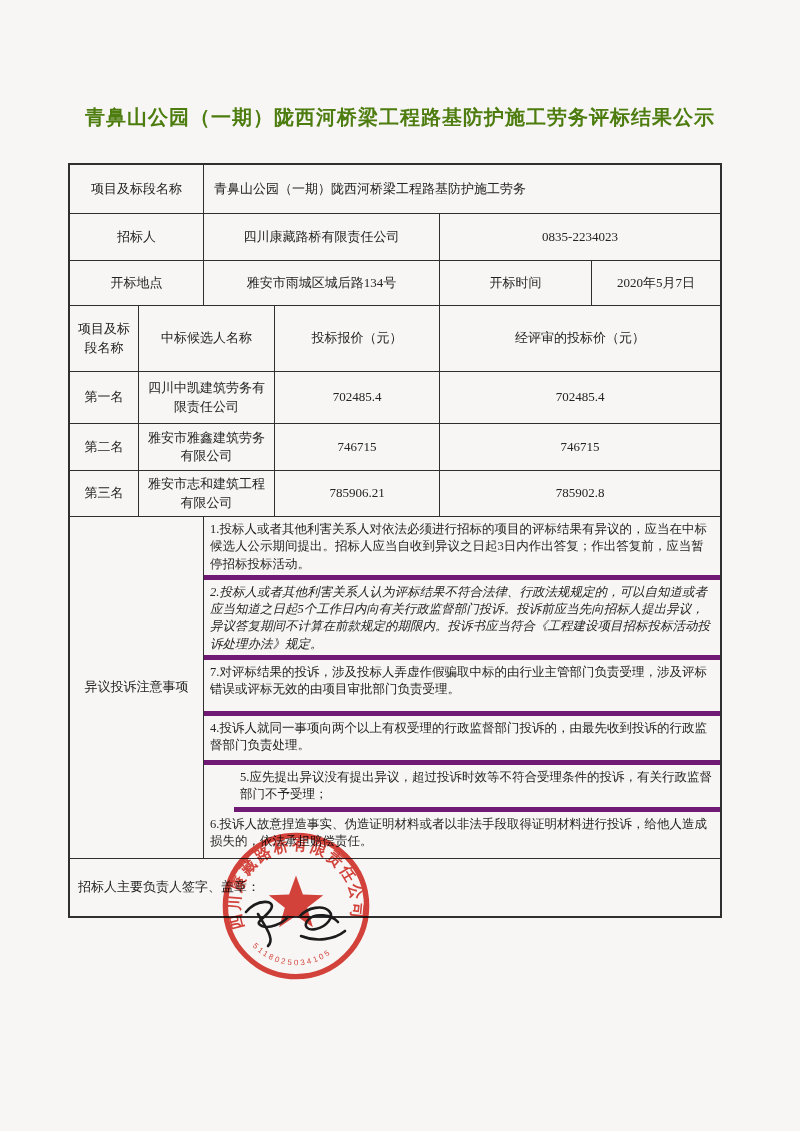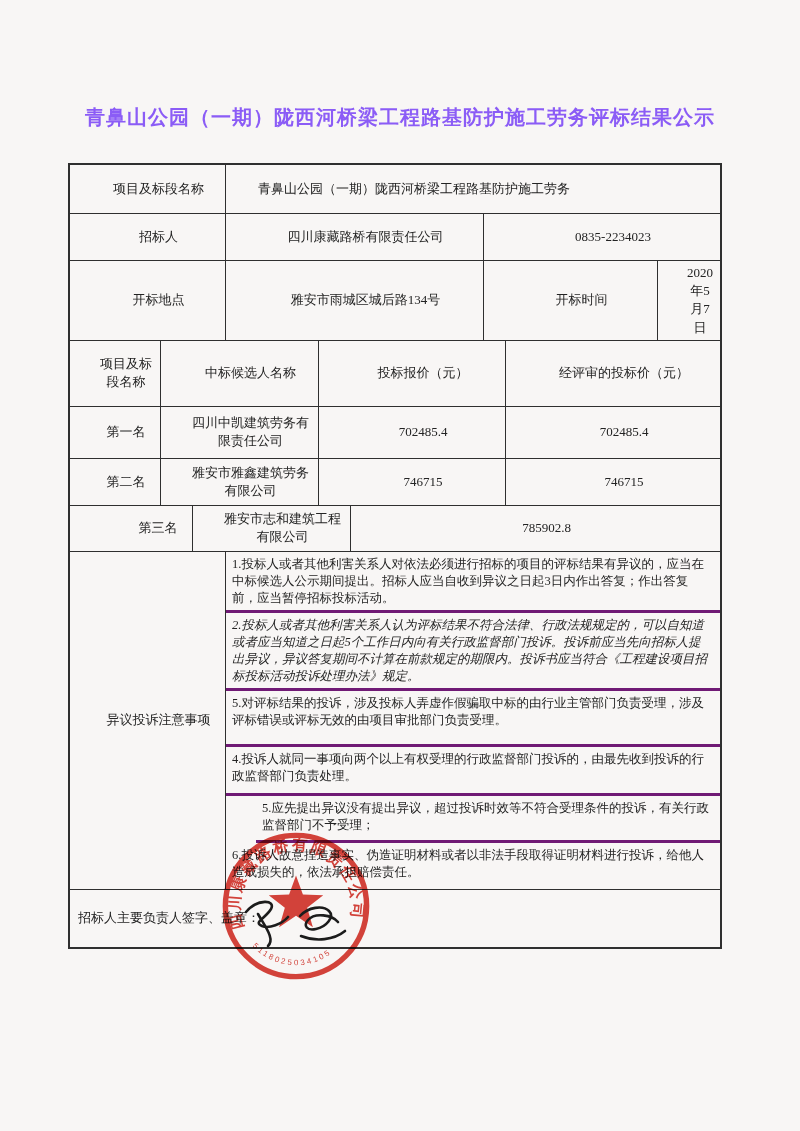--- a/index.html
+++ b/index.html
@@ -9,62 +9,61 @@
     font-family:"Liberation Serif","DejaVu Serif",serif;
     color:#232323;
   }
   .page{
     position:relative;width:800px;height:1131px;
     background:#f8f6f5;overflow:hidden;
   }
   .title{
     position:absolute;left:0;top:104px;width:800px;
     text-align:center;font-size:20px;font-weight:bold;
-    letter-spacing:1px;color:#8b5cf6;
+    letter-spacing:1px;color:#4d7c0f;
     font-family:"Liberation Sans","DejaVu Sans",sans-serif;
   }
   .tbl{
     position:absolute;left:68px;top:163px;width:654px;
     border:2px solid #2f2f2f;box-sizing:border-box;
     background:transparent;
   }
   .row{display:flex;width:100%;box-sizing:border-box;border-bottom:1px solid #2f2f2f;}
   .row.last{border-bottom:none;}
   .cell{
     box-sizing:border-box;border-right:1px solid #2f2f2f;
     display:flex;align-items:center;justify-content:center;
     text-align:center;font-size:13px;line-height:1.4;
     padding:3px 6px;
-    margin-left:22px;
   }
   .cell.lastc{border-right:none;}
   .cell.left{justify-content:flex-start;text-align:center;padding-left:10px;}
   
   .w-label{width:134px;flex:none;}
   .w-val{width:236px;flex:none;}
   .w-label2{width:152px;flex:none;}
   .w-rest{flex:1;}
   
   .w-rank{width:69px;flex:none;}
   .w-name{width:136px;flex:none;}
   .w-bid{width:165px;flex:none;}
   
   .h-r1{min-height:49px;}
   .h-r2{min-height:47px;}
   .h-r3{min-height:45px;}
   .h-r4{min-height:45px;}
   .h-r5{min-height:66px;}
   .h-r6{min-height:52px;}
   .h-r7{min-height:47px;}
-  .h-r8{min-height:46px;padding-left:32px;}
+  .h-r8{min-height:46px;}
   .h-sig{min-height:57px;}
   
   .notice-content{flex:1;display:flex;flex-direction:column;padding:0;}
   .notice-item{
-    box-sizing:border-box;border-bottom:3px solid #701a75;
+    box-sizing:border-box;border-bottom:5px solid #701a75;
     font-size:12.5px;line-height:1.38;text-align:left;
     padding:4px 7px 2px 6px;color:#242424;
   }
   .notice-item.ni-last{border-bottom:none;}
   .ni1{min-height:59px;} .ni2{min-height:66px;font-style:italic;} .ni3{min-height:56px;}
   .ni4{min-height:49px;} .ni5{min-height:47px;margin-left:30px;} .ni6{min-height:46px;}
   .sig-cell{
     width:100%;display:flex;align-items:center;justify-content:flex-start;
     box-sizing:border-box;padding:6px 8px;font-size:13px;text-align:left;
   }
@@ -123,29 +122,30 @@
     <div class="row h-r7">
       <div class="cell w-rank">第二名</div>
       <div class="cell w-name">雅安市雅鑫建筑劳务有限公司</div>
       <div class="cell w-bid">746715</div>
       <div class="cell w-rest lastc">746715</div>
     </div>
 
     <div class="row h-r8">
       <div class="cell w-rank">第三名</div>
       <div class="cell w-name">雅安市志和建筑工程有限公司</div>
+      <div class="cell w-bid">785906.21</div>
       <div class="cell w-rest lastc">785902.8</div>
     </div>
 
     <div class="row">
       <div class="cell w-label">异议投诉注意事项</div>
       <div class="notice-content lastc">
         <div class="notice-item ni1">1.投标人或者其他利害关系人对依法必须进行招标的项目的评标结果有异议的，应当在中标候选人公示期间提出。招标人应当自收到异议之日起3日内作出答复；作出答复前，应当暂停招标投标活动。</div>
         <div class="notice-item ni2">2.投标人或者其他利害关系人认为评标结果不符合法律、行政法规规定的，可以自知道或者应当知道之日起5个工作日内向有关行政监督部门投诉。投诉前应当先向招标人提出异议，异议答复期间不计算在前款规定的期限内。投诉书应当符合《工程建设项目招标投标活动投诉处理办法》规定。</div>
-        <div class="notice-item ni3">5.对评标结果的投诉，涉及投标人弄虚作假骗取中标的由行业主管部门负责受理，涉及评标错误或评标无效的由项目审批部门负责受理。</div>
+        <div class="notice-item ni3">7.对评标结果的投诉，涉及投标人弄虚作假骗取中标的由行业主管部门负责受理，涉及评标错误或评标无效的由项目审批部门负责受理。</div>
         <div class="notice-item ni4">4.投诉人就同一事项向两个以上有权受理的行政监督部门投诉的，由最先收到投诉的行政监督部门负责处理。</div>
         <div class="notice-item ni5">5.应先提出异议没有提出异议，超过投诉时效等不符合受理条件的投诉，有关行政监督部门不予受理；</div>
         <div class="notice-item ni6 ni-last">6.投诉人故意捏造事实、伪造证明材料或者以非法手段取得证明材料进行投诉，给他人造成损失的，依法承担赔偿责任。</div>
       </div>
     </div>
 
     <div class="row last h-sig">
       <div class="sig-cell lastc">招标人主要负责人签字、盖章：</div>
     </div>
 

